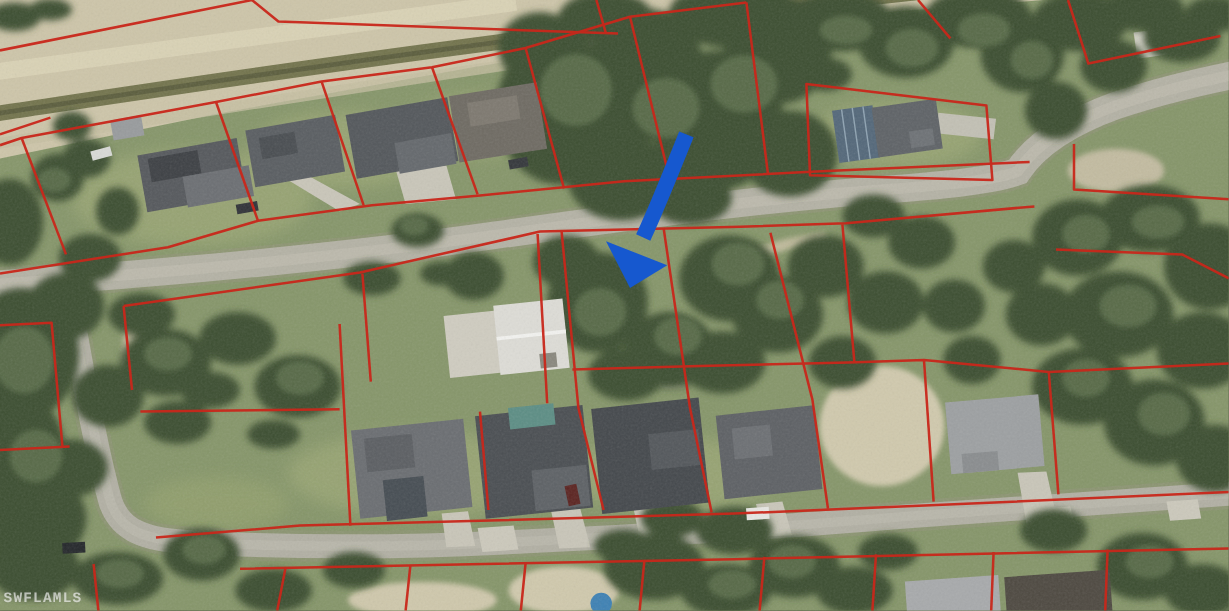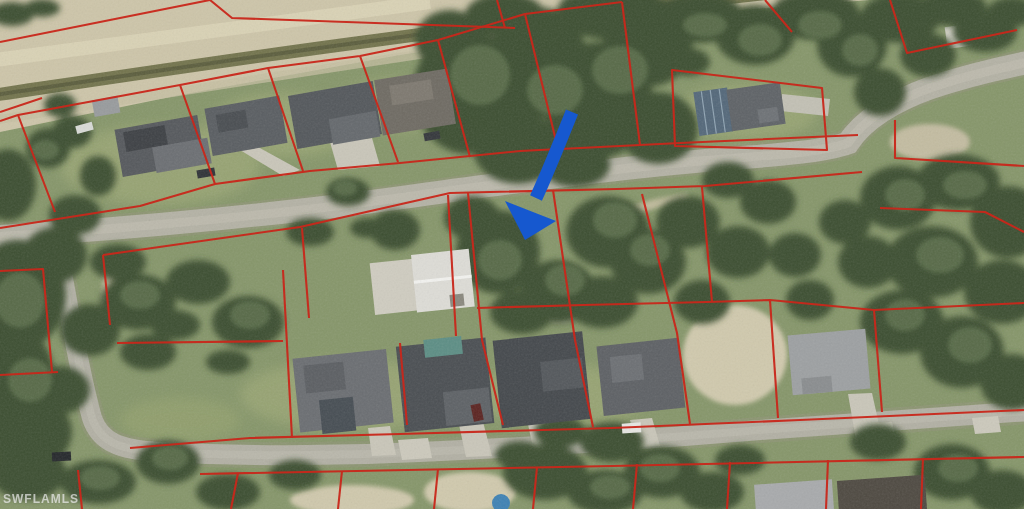--- a/index.html
+++ b/index.html
@@ -1,17 +1,17 @@
 <!DOCTYPE html>
 <html><head>
 <meta charset="utf-8">
 <style>
   html,body{margin:0;padding:0;background:#222;}
   .stage{position:relative;width:1024px;height:509px;overflow:hidden;
-         font-family:Liberation Sans, sans-serif;background:#86966a;}
+         font-family:Liberation Mono, monospace;background:#86966a;}
   .stage svg{display:block;width:1024px;height:509px;}
   .watermark{position:absolute;left:3px;top:492px;font-size:12px;font-weight:bold;
              letter-spacing:1px;color:rgba(255,255,255,0.62);
              text-shadow:0 0 2px rgba(90,90,90,0.35);user-select:none;}
 </style>
 </head>
 <body>
 
 <div class="stage">
 <svg viewBox="0 0 1024 509" xmlns="http://www.w3.org/2000/svg">

